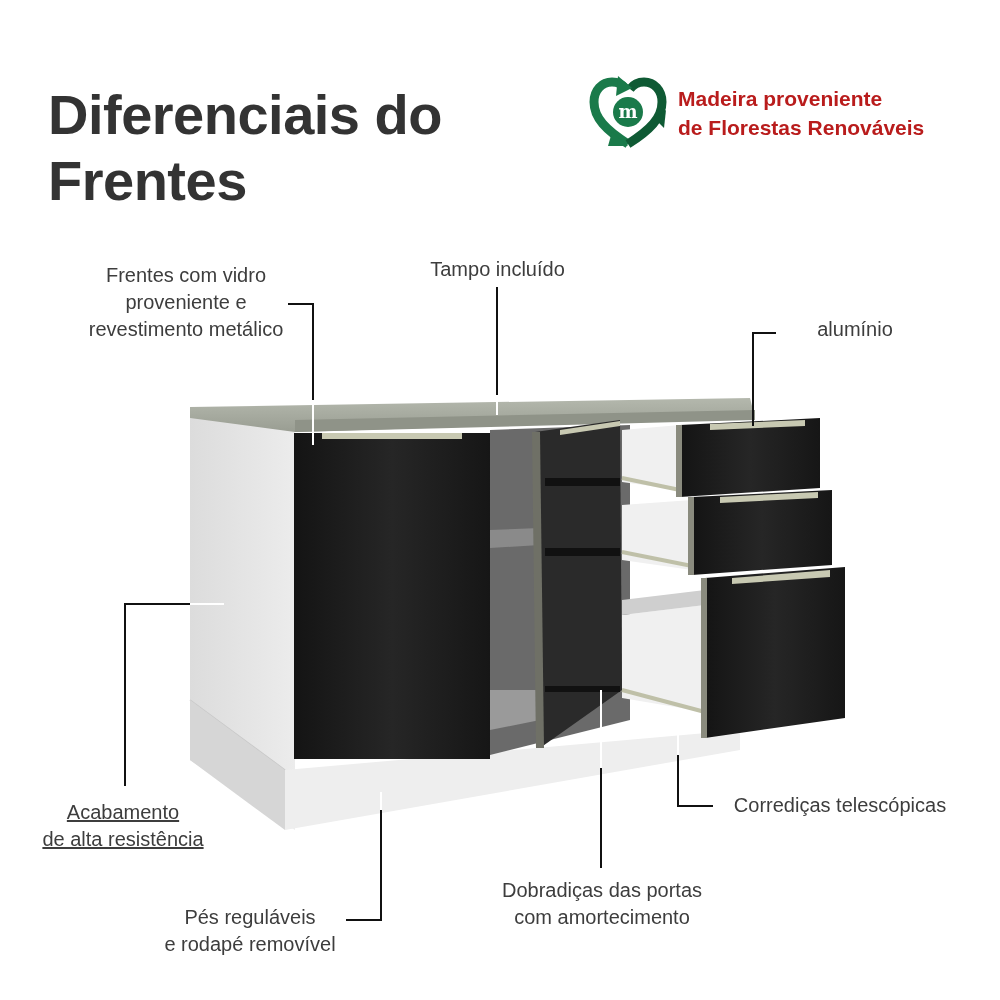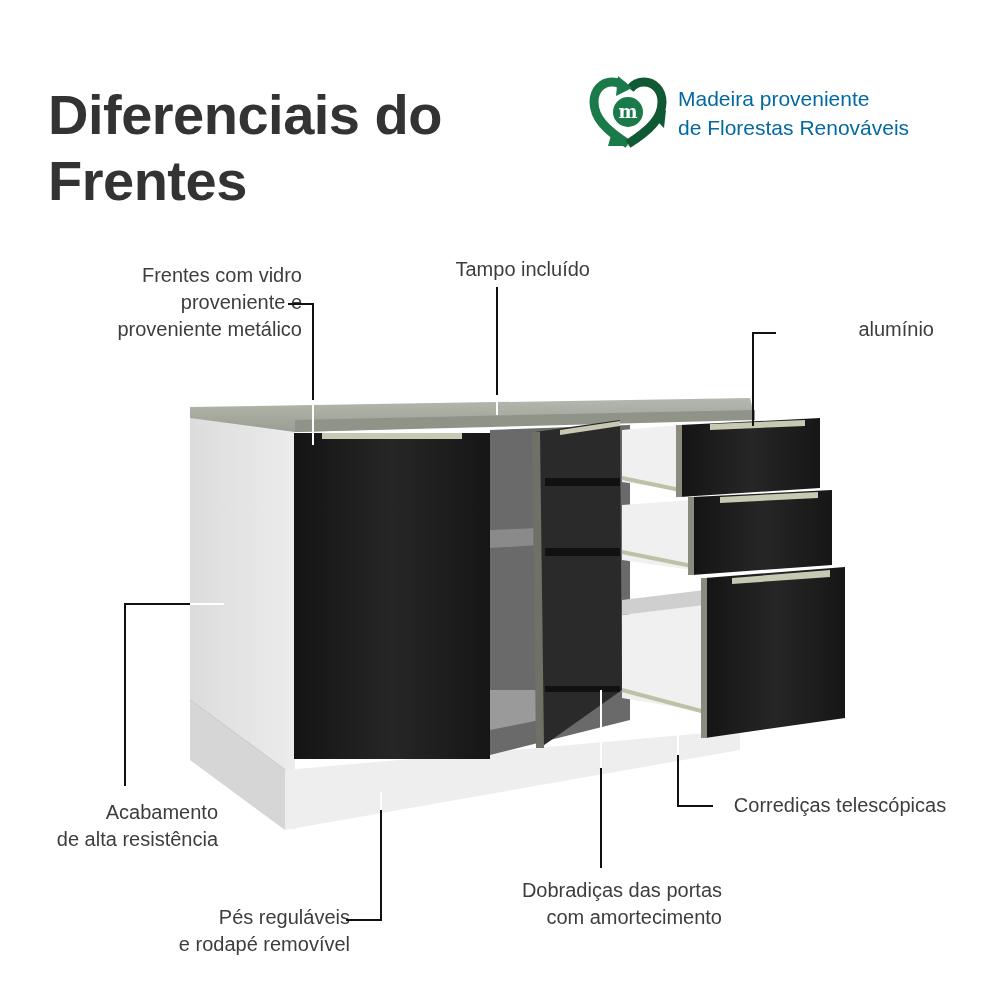--- a/index.html
+++ b/index.html
@@ -1,21 +1,21 @@
 <!DOCTYPE html>
 <html><head>
   <meta charset="utf-8">
   <style>
     html, body { margin: 0; padding: 0; background: #ffffff; }
     body { width: 1000px; height: 1000px; position: relative; overflow: hidden; font-family: "Liberation Sans", sans-serif; color: #3a3a3a; }
     .title { position: absolute; left: 48px; top: 42px; font-size: 56px; font-weight: bold; line-height: 66px; color: #333333; letter-spacing: -0.5px; margin-top: 40px; }
     .badge { position: absolute; left: 588px; top: 74px; display: flex; align-items: center; }
     .badge-icon { width: 80px; height: 78px; }
-    .badge-text { margin-left: 10px; font-size: 21px; font-weight: normal; line-height: 29px; color: #0369a1; }
-    .label { position: absolute; font-size: 20px; line-height: 27px; color: #3d3d3d; text-align: right; white-space: nowrap; }
+    .badge-text { margin-left: 10px; font-size: 21px; font-weight: bold; line-height: 29px; color: #b91c1c; }
+    .label { position: absolute; font-size: 20px; line-height: 27px; color: #3d3d3d; text-align: center; white-space: nowrap; }
     .line { position: absolute; background: #111111; }
     .wline { position: absolute; background: #ffffff; }
     svg.product { position: absolute; left: 0; top: 0; }
   </style>
 </head>
 <body>
 
 <div class="title">
   <div>Diferenciais do</div>
   <div>Frentes</div>
@@ -95,39 +95,39 @@
   <polygon points="720,497 818,492 818,498 720,503" fill="#c8c9b2"></polygon>
 
   <polygon points="705,578 845,567 845,718 705,738" fill="url(#frontGrad)"></polygon>
   <polygon points="701,578 707,578 707,738 701,738" fill="#8a8b7e"></polygon>
   <polygon points="732,578 830,570 830,577 732,584" fill="#c8c9b2"></polygon>
 </svg>
 
 <div class="label" style="left:70px; top:262px; width:232px;">
   <div>Frentes com vidro</div>
   <div>proveniente e</div>
-  <div>proveniente metálico</div>
+  <div>revestimento metálico</div>
 </div>
 <div class="line" style="left:288px; top:303px; width:26px; height:2px;"></div>
 <div class="line" style="left:312px; top:303px; width:2px; height:97px;"></div>
 <div class="wline" style="left:312px; top:400px; width:2px; height:45px;"></div>
 
 <div class="label" style="left:405px; top:256px; width:185px;">
   <div>Tampo incluído</div>
 </div>
 <div class="line" style="left:496px; top:287px; width:2px; height:108px;"></div>
 <div class="wline" style="left:496px; top:395px; width:2px; height:20px;"></div>
 
 <div class="label" style="left:776px; top:316px; width:158px;">
   <div>alumínio</div>
 </div>
 <div class="line" style="left:752px; top:332px; width:24px; height:2px;"></div>
 <div class="line" style="left:752px; top:332px; width:2px; height:94px;"></div>
 
-<div class="label" style="left:28px; top:799px; width:190px;">
+<div class="label" style="left:28px; top:799px; width:190px;text-decoration:underline;">
   <div>Acabamento</div>
   <div>de alta resistência</div>
 </div>
 <div class="line" style="left:124px; top:603px; width:2px; height:183px;"></div>
 <div class="line" style="left:124px; top:603px; width:66px; height:2px;"></div>
 <div class="wline" style="left:190px; top:603px; width:34px; height:2px;"></div>
 
 <div class="label" style="left:716px; top:792px; width:248px; text-align:center;">
   <div>Corrediças telescópicas</div>
 </div>

